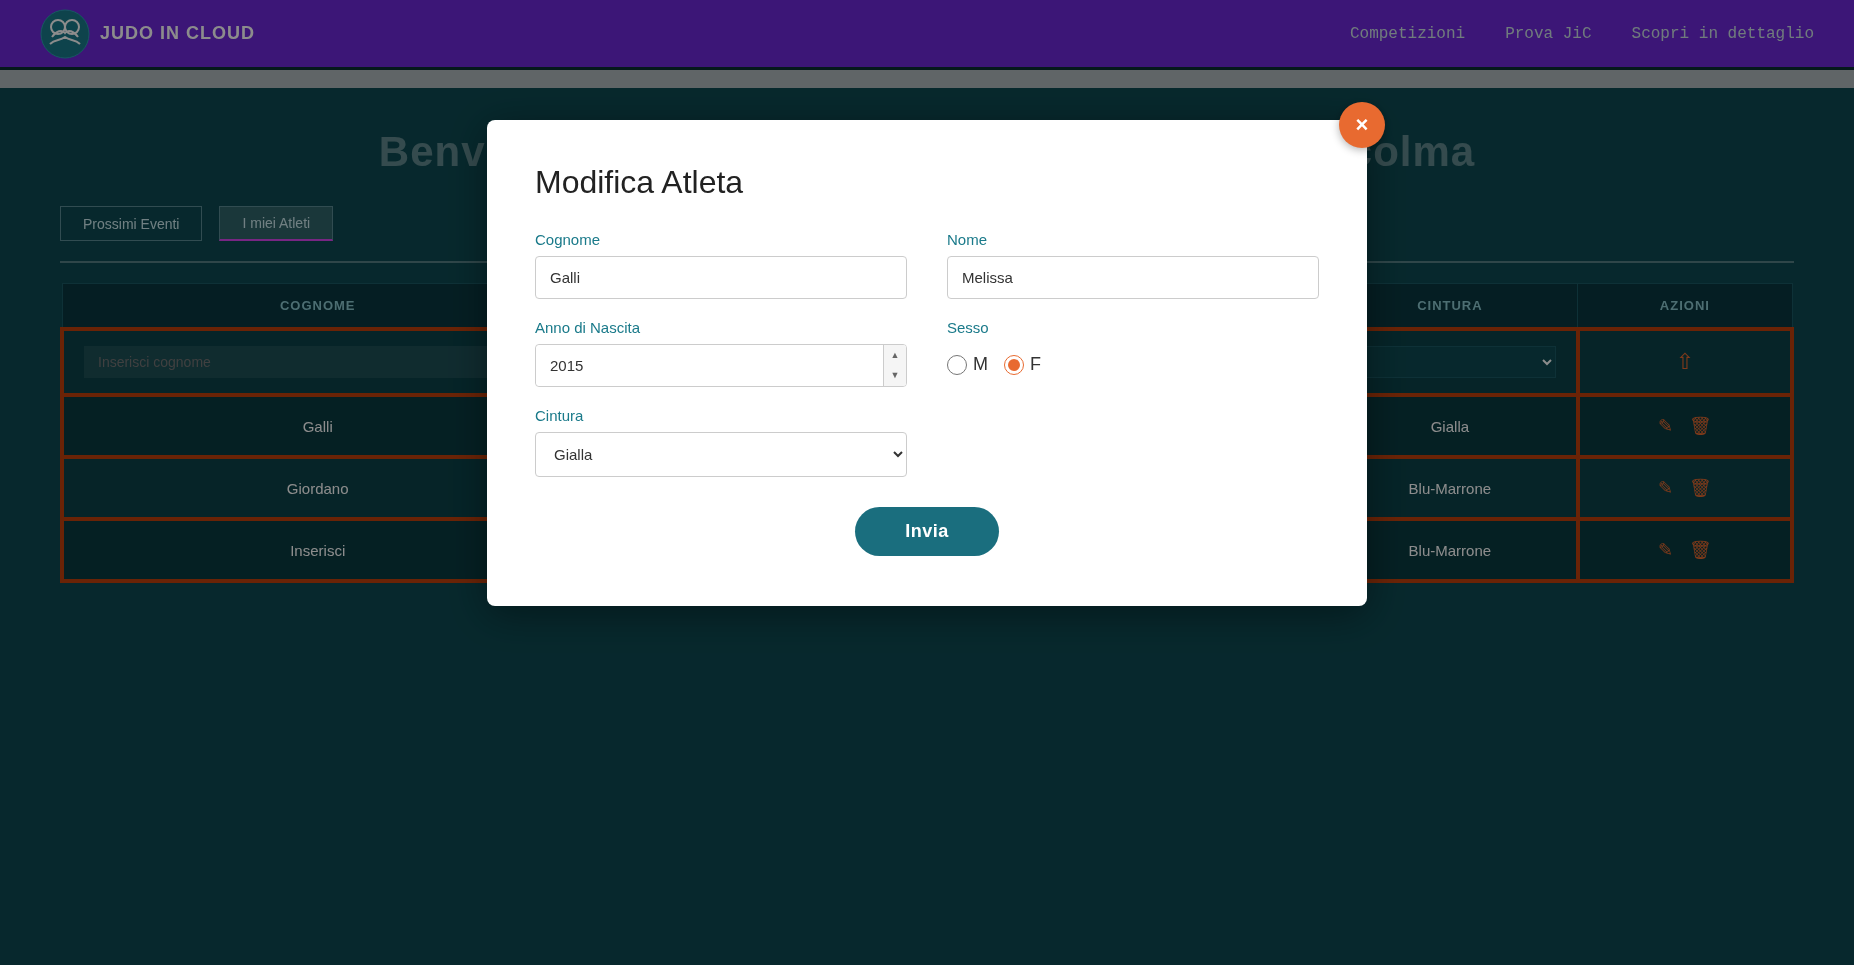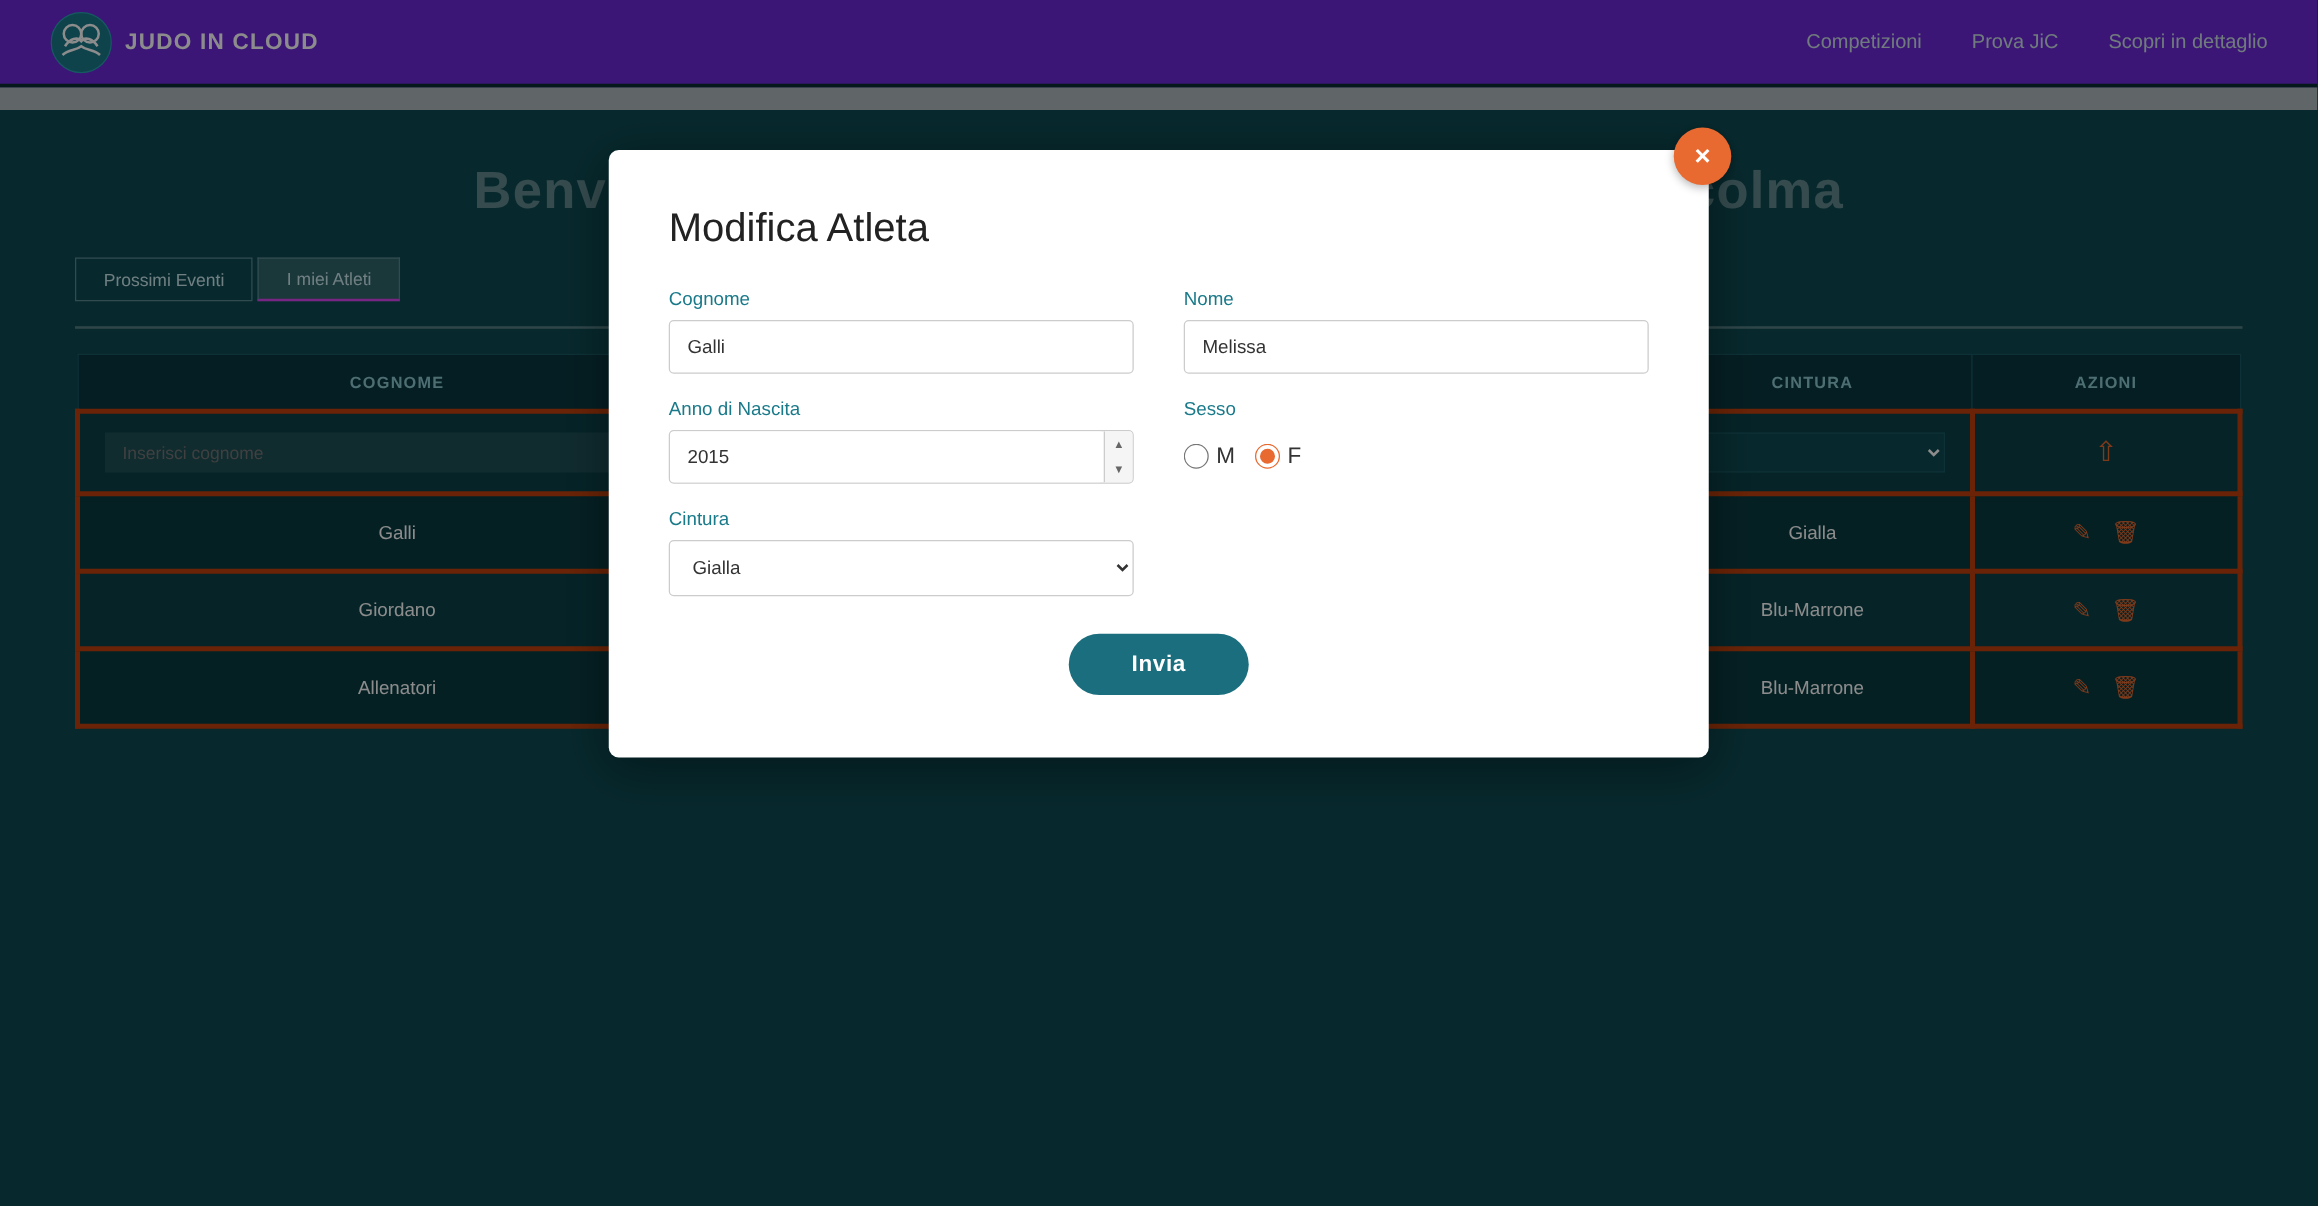--- a/index.html
+++ b/index.html
@@ -24,20 +24,21 @@
       font-weight: 700;
       letter-spacing: 1px;
     }
     .brand-icon {
       width: 50px;
       height: 50px;
     }
     .navbar-links {
       display: flex;
       gap: 40px;
+      font-family: Liberation Mono, monospace;
     }
     .navbar-links a {
       color: #cce0e3;
       text-decoration: none;
       font-size: 16px;
     }
 
     
     .gray-bar {
       background: #b0b8bc;
@@ -54,21 +55,21 @@
       font-size: 42px;
       font-weight: 700;
       margin-bottom: 30px;
       text-align: center;
       letter-spacing: 1px;
     }
 
     
     .tabs {
       display: flex;
-      gap: 4px;
+      gap: 17px;
       margin-bottom: 20px;
     }
     .tab {
       padding: 8px 22px;
       border: 1px solid #5a8a94;
       color: #cce8ed;
       font-size: 14px;
       cursor: pointer;
       background: transparent;
     }
@@ -399,21 +400,21 @@
         <td>M</td>
         <td>Blu-Marrone</td>
         <td>
           <div class="action-icons">
             <button class="action-btn edit-icon">✎</button>
             <button class="action-btn delete-icon">🗑</button>
           </div>
         </td>
       </tr>
       <tr>
-        <td>Allenatori</td>
+        <td>Inserisci</td>
         <td>Gabriele</td>
         <td>2010</td>
         <td>M</td>
         <td>Blu-Marrone</td>
         <td>
           <div class="action-icons">
             <button class="action-btn edit-icon">✎</button>
             <button class="action-btn delete-icon">🗑</button>
           </div>
         </td>

